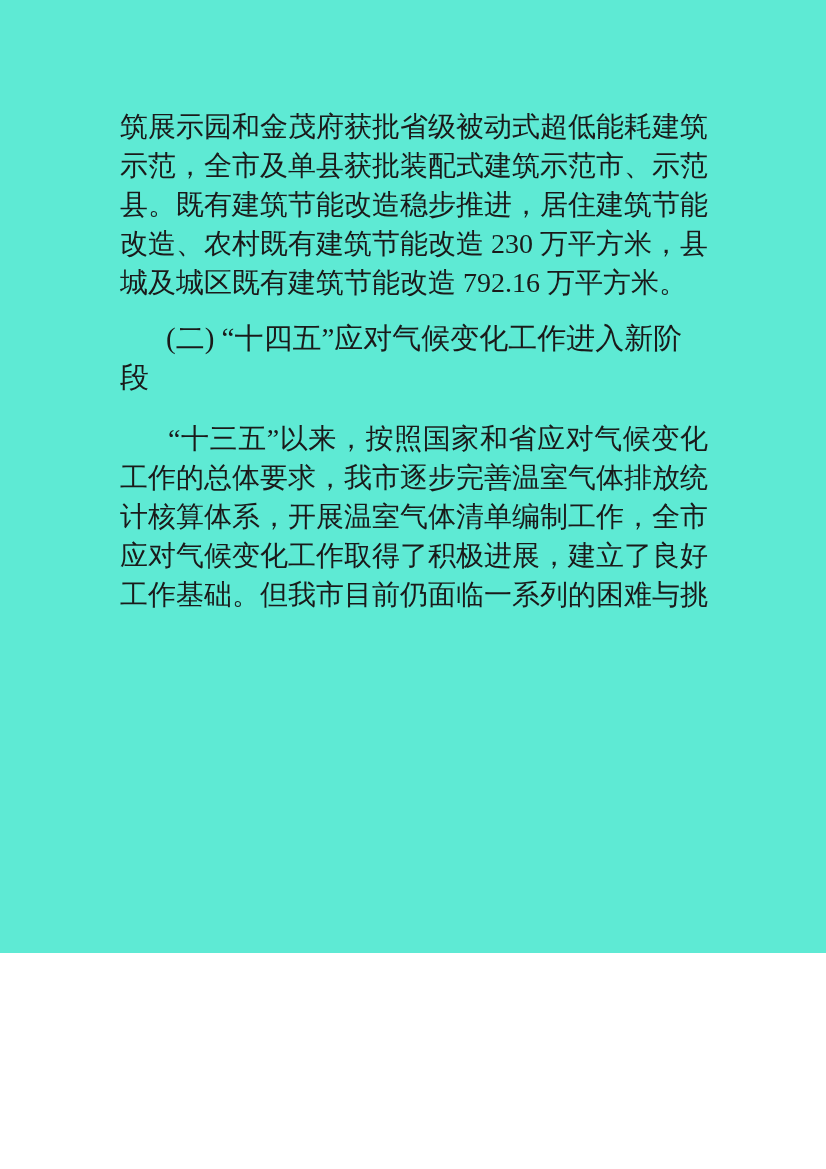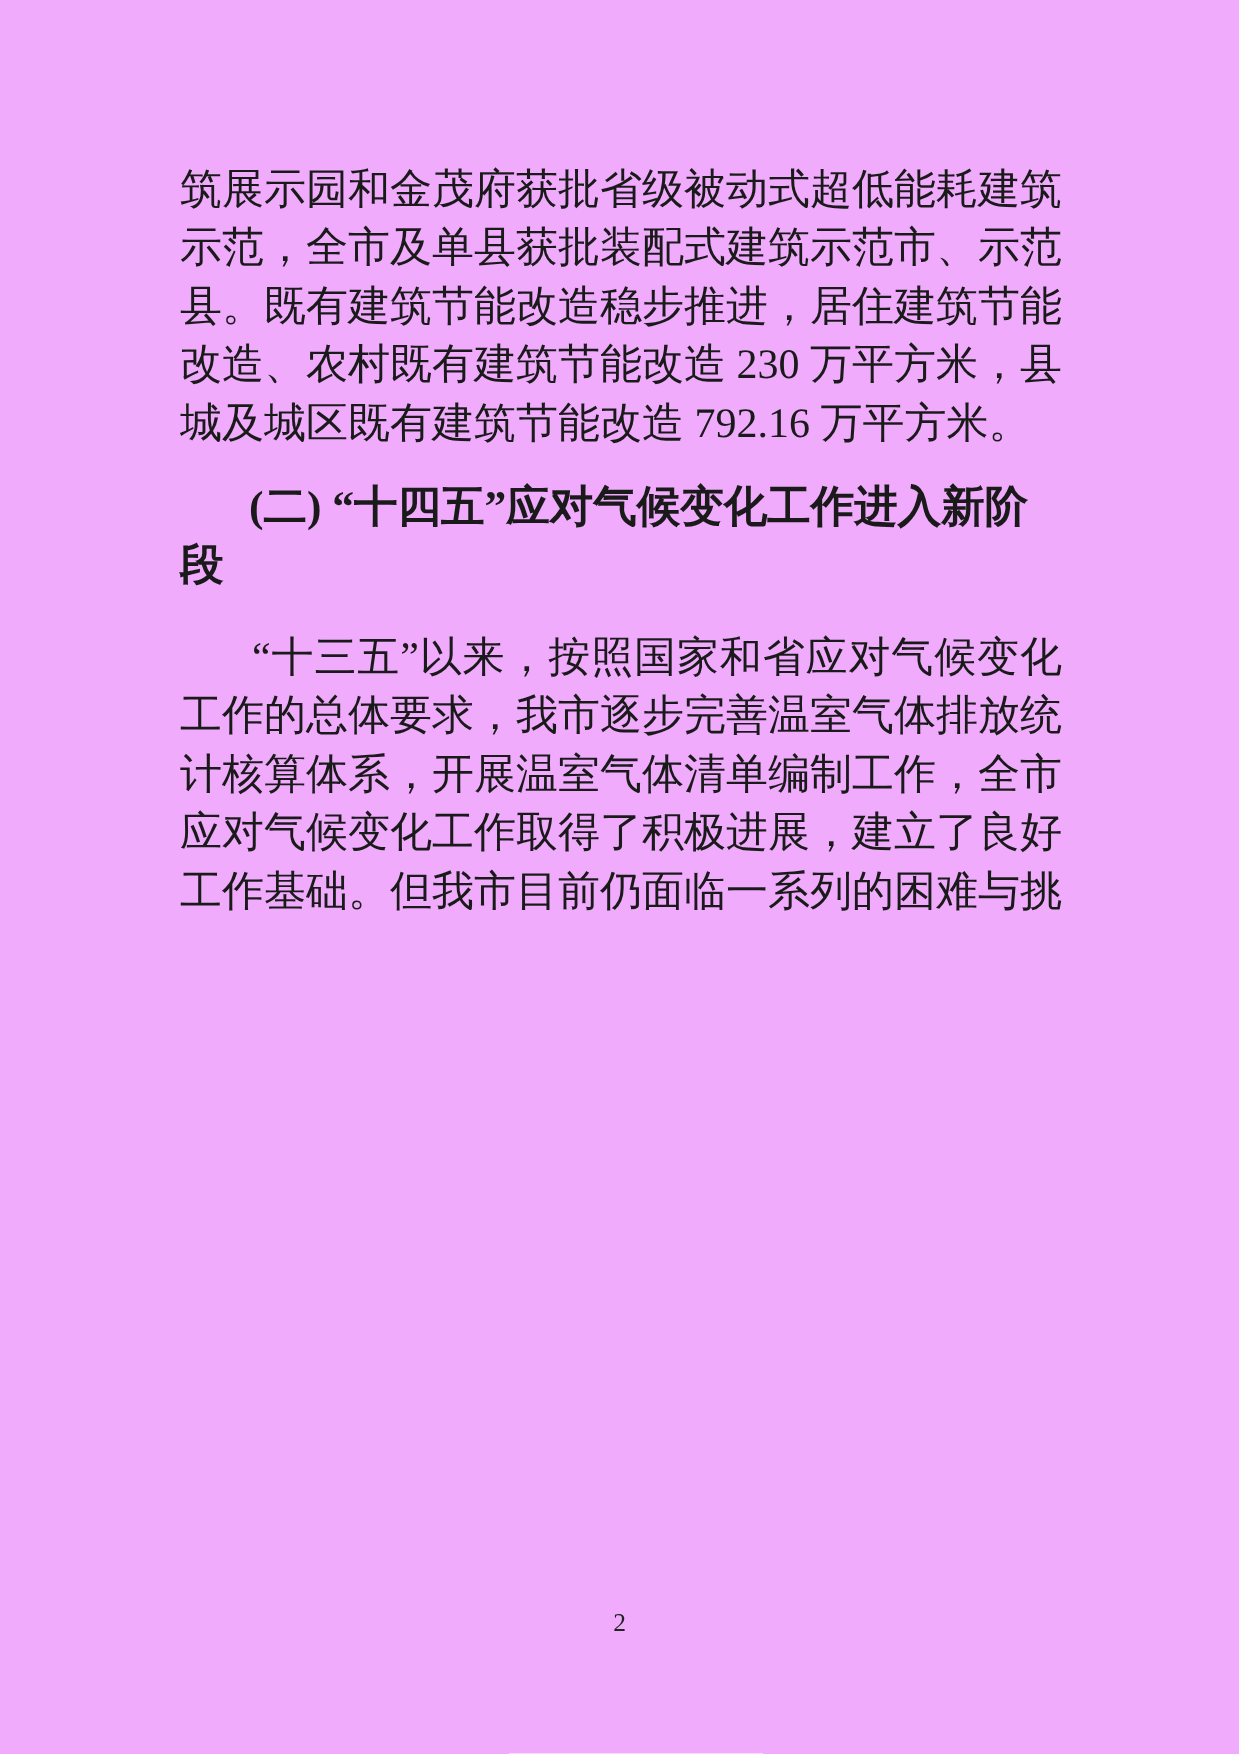--- a/index.html
+++ b/index.html
@@ -3,22 +3,22 @@
 <meta charset="utf-8">
 <style>
   html, body {
     margin: 0;
     padding: 0;
     background: #ffffff;
   }
   .page {
     position: relative;
     width: 826px;
-    height: 1169px;
-    background: #f0abfc;
+    height: 953px;
+    background: #5eead4;
     overflow: hidden;
     font-family: "Liberation Serif", "DejaVu Serif", serif;
     color: #1a1a1a;
   }
   .content {
     position: absolute;
     left: 120px;
     top: 107px;
     width: 588px;
     font-size: 28px;
@@ -37,21 +37,21 @@
     text-indent: 0;
   }
   .lead {
     font-weight: bold;
   }
   h2.section-heading {
     margin: 17px 0 22px 0;
     padding: 0;
     font-size: 29px;
     line-height: 39px;
-    font-weight: bold;
+    font-weight: normal;
     text-indent: 46px;
     text-align: left;
   }
   .page-number {
     position: absolute;
     left: 0;
     right: 0;
     top: 1072px;
     text-align: center;
     font-size: 17px;

